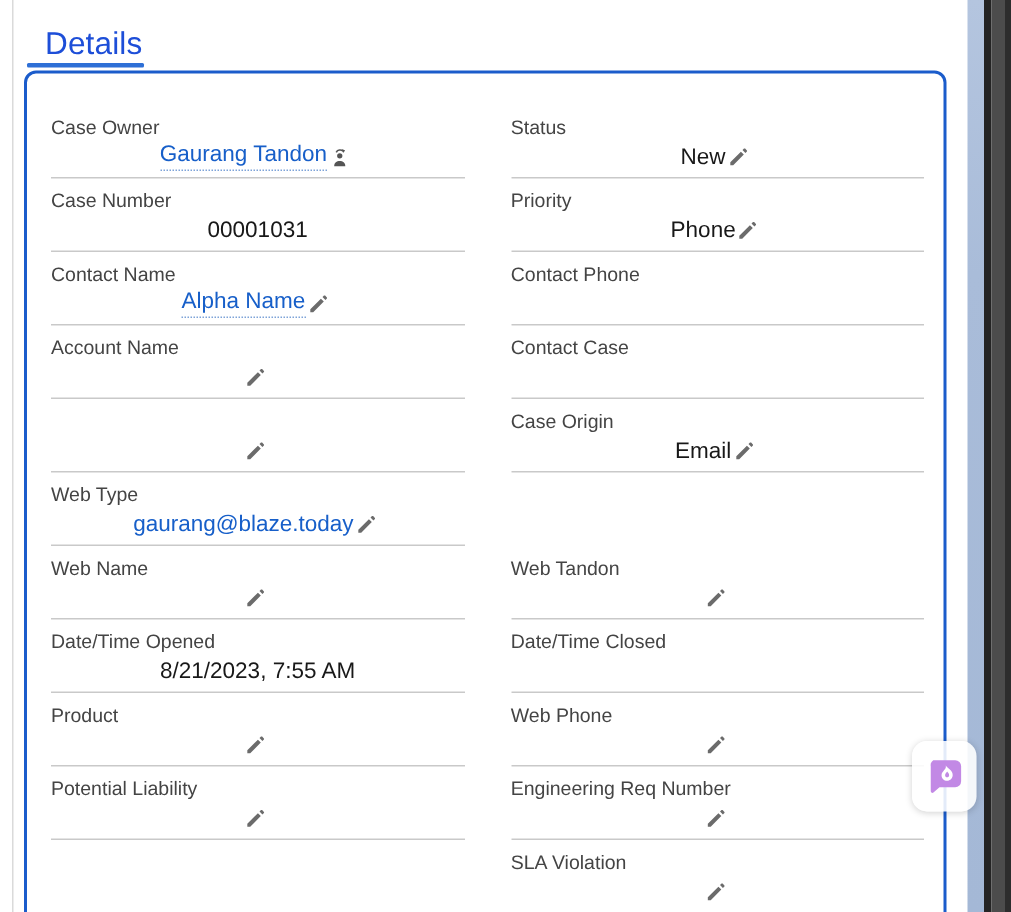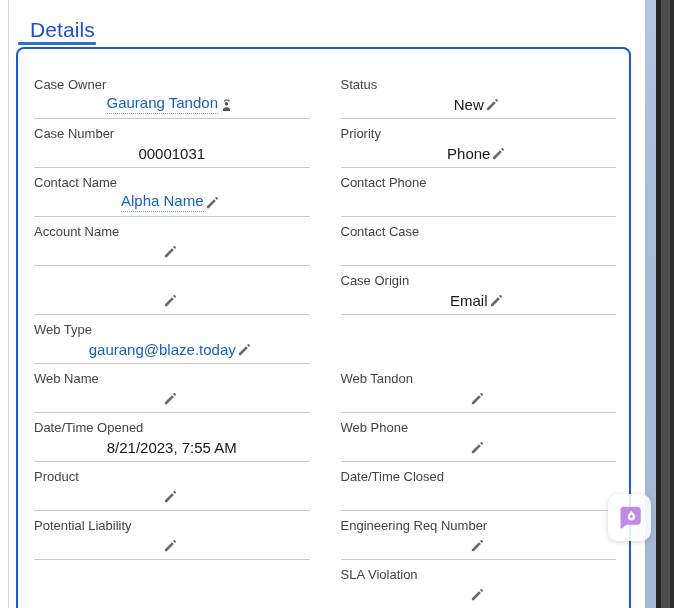--- a/index.html
+++ b/index.html
@@ -285,36 +285,36 @@
               <button class="icon-btn">
                 <span class="icn">
                   <svg width="15" height="15" viewBox="0 0 24 24">
                     <path fill="#6b6b6b" d="M3 17.9V21h3.1L17.4 9.7l-3.1-3.1L3 17.9zM20.7 6.4c.3-.3.3-.9 0-1.2l-1.9-1.9c-.3-.3-.9-.3-1.2 0l-1.6 1.6 3.1 3.1 1.6-1.6z"></path>
                   </svg>
                 </span>
               </button>
             </div>
           </div>
           <div class="cell">
+            <div class="field-label">Date/Time Closed</div>
+            <div class="value-row">
+              <span class="field-value"></span>
+            </div>
+          </div>
+          <div class="cell">
             <div class="field-label">Web Phone</div>
             <div class="value-row">
               <span class="field-value"></span>
               <button class="icon-btn">
                 <span class="icn">
                   <svg width="15" height="15" viewBox="0 0 24 24">
                     <path fill="#6b6b6b" d="M3 17.9V21h3.1L17.4 9.7l-3.1-3.1L3 17.9zM20.7 6.4c.3-.3.3-.9 0-1.2l-1.9-1.9c-.3-.3-.9-.3-1.2 0l-1.6 1.6 3.1 3.1 1.6-1.6z"></path>
                   </svg>
                 </span>
               </button>
-            </div>
-          </div>
-          <div class="cell">
-            <div class="field-label">Date/Time Closed</div>
-            <div class="value-row">
-              <span class="field-value"></span>
             </div>
           </div>
           <div class="cell">
             <div class="field-label">Engineering Req Number</div>
             <div class="value-row">
               <span class="field-value"></span>
               <button class="icon-btn">
                 <span class="icn">
                   <svg width="15" height="15" viewBox="0 0 24 24">
                     <path fill="#6b6b6b" d="M3 17.9V21h3.1L17.4 9.7l-3.1-3.1L3 17.9zM20.7 6.4c.3-.3.3-.9 0-1.2l-1.9-1.9c-.3-.3-.9-.3-1.2 0l-1.6 1.6 3.1 3.1 1.6-1.6z"></path>

